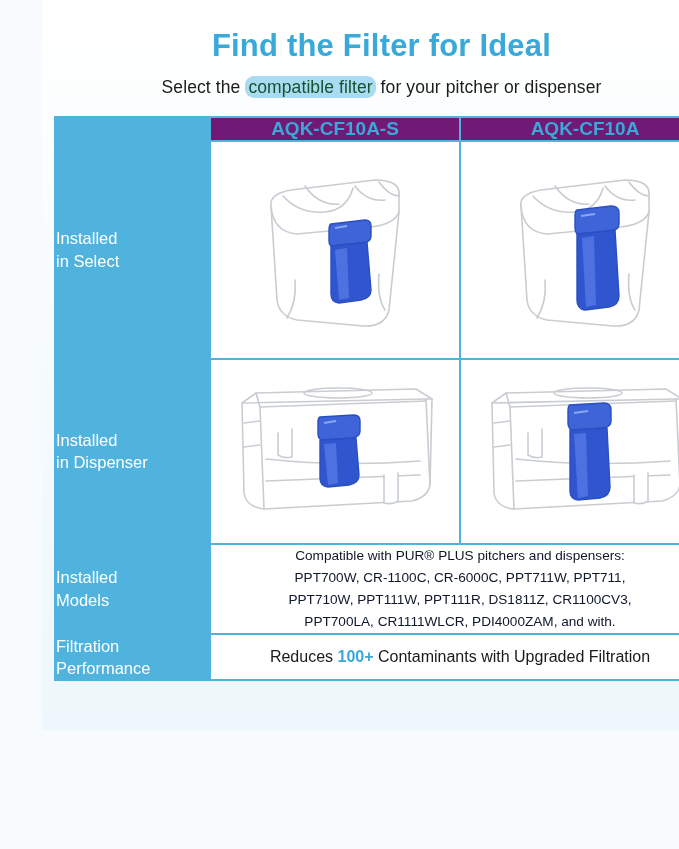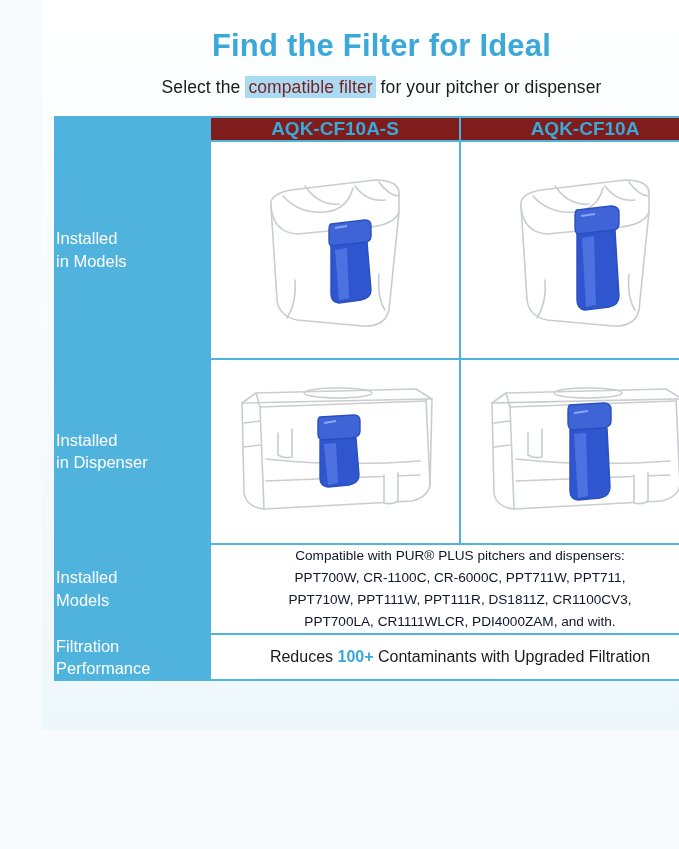--- a/index.html
+++ b/index.html
@@ -40,21 +40,22 @@
   }
   .subtitle {
     margin-top: 11px;
     font-size: 17.5px;
     color: #1c1c1c;
     letter-spacing: 0.1px;
   }
   .subtitle .hl {
     background: #a9dcf2;
     padding: 1px 3px;
-    color: #7f1d1d;
+    color: #14532d;
+    border-radius: 9px;
   }
 
   
   .table-wrap {
     margin: 18px 12px 0 12px;
   }
   table.compat {
     width: 655px;
     border-collapse: collapse;
     table-layout: fixed;
@@ -81,21 +82,21 @@
   }
   .corner {
     background: #4fb3dd;
   }
   .colhead {
     text-align: center;
     color: #3aa8d8;
     font-size: 19px;
     font-weight: bold;
     padding: 9px 4px;
-    background: #7f1d1d;
+    background: #701a75;
   }
   .cell-center {
     text-align: center;
     padding: 6px 8px;
   }
   .dim-val {
     color: #3aa8d8;
     font-size: 17px;
     font-weight: bold;
   }
@@ -162,21 +163,21 @@
       <tbody>
           <tr>
         <td class="corner"></td>
         <td class="colhead">AQK-CF10A-S</td>
         <td class="colhead">AQK-CF10A</td>
       </tr>
 
       <tr>
         <th class="rowhead">
           <div>Installed</div>
-          <div>in Models</div>
+          <div>in Select</div>
         </th>
         <td class="img-cell">
           <svg class="art" width="200" height="200" viewBox="0 0 200 200">
             <g fill="none" stroke="#c9ccd1" stroke-width="1.6" stroke-linejoin="round" stroke-linecap="round">
               <path d="M36 56 L42 150 Q44 166 62 170 L128 176 Q150 177 154 160 L164 62"></path>
               <path d="M36 56 Q34 44 56 40 L140 30 Q166 30 164 46 L164 62 Q160 74 136 77 L62 84 Q38 82 36 56 Z" fill="#ffffff"></path>
               <path d="M48 46 Q64 64 90 62 Q112 60 118 38"></path>
               <path d="M70 36 Q84 56 104 54"></path>
               <path d="M120 36 Q132 52 150 50"></path>
               <path d="M144 32 Q154 46 164 46"></path>

